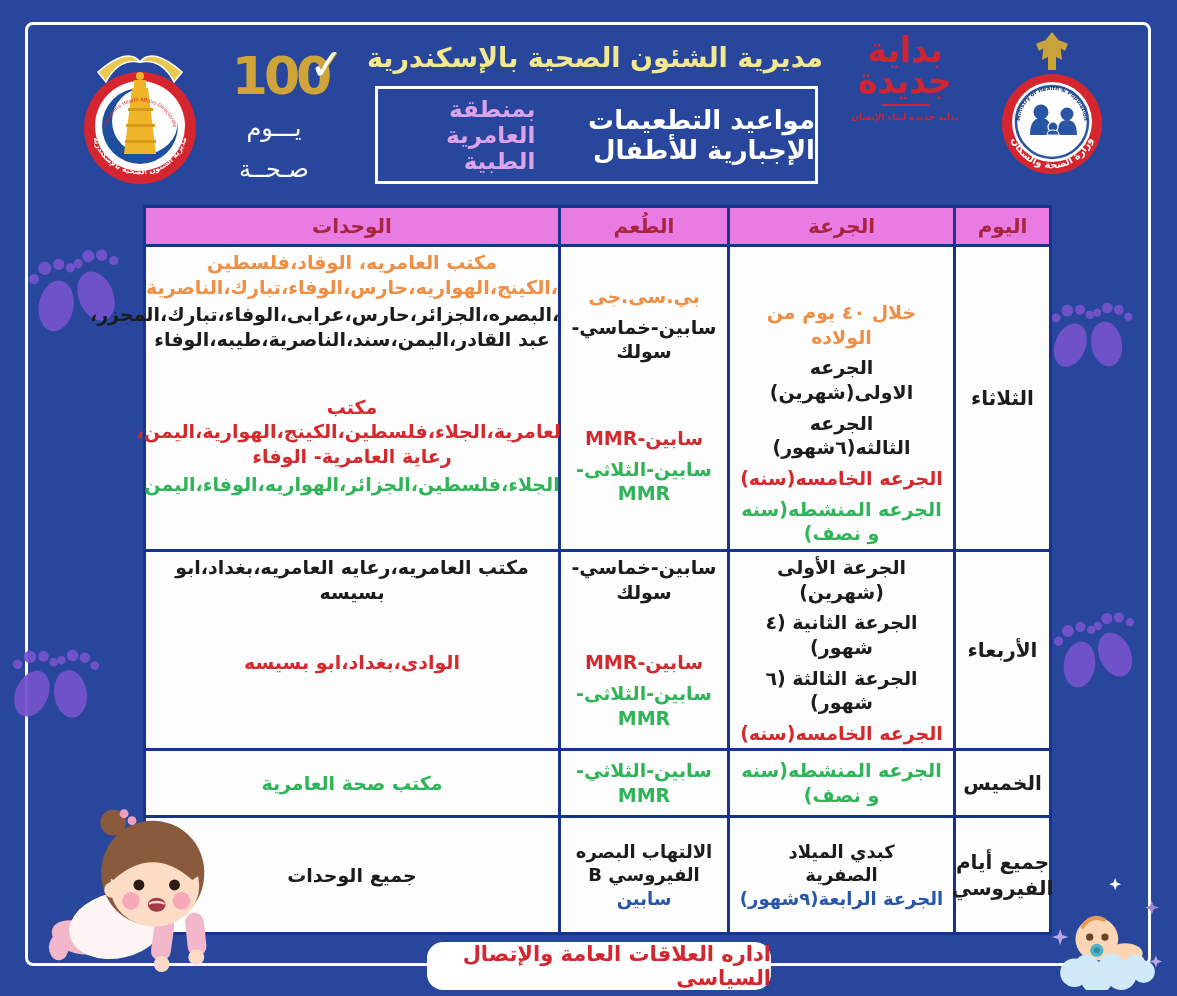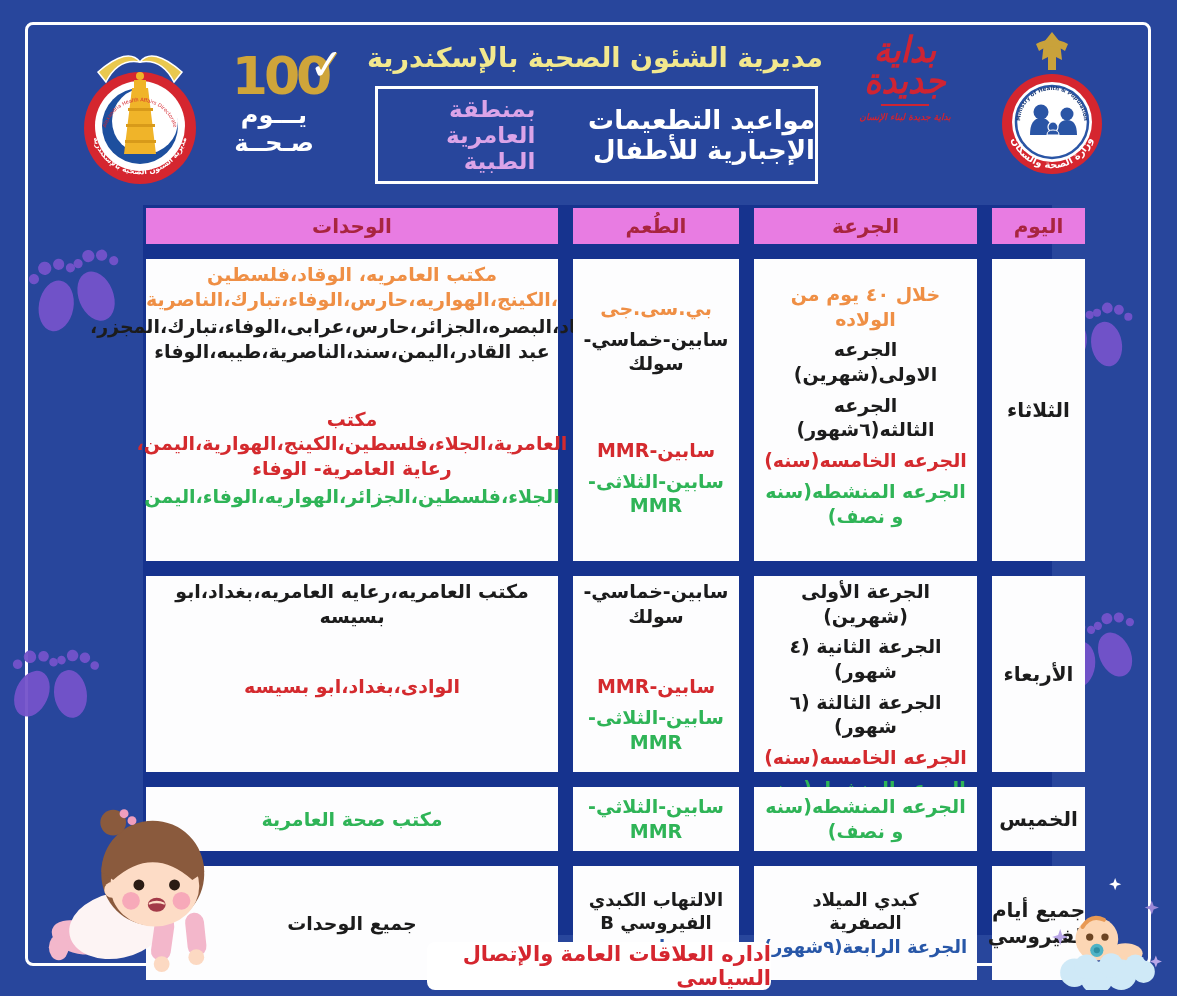--- a/index.html
+++ b/index.html
@@ -28,54 +28,54 @@
   .hdr-box .l2{color:var(--pinksubtitle);font-size:23px;font-weight:bold;}
 
   .logo-alex{position:absolute;left:78px;top:40px;width:124px;height:150px;z-index:3;}
   .logo-ministry{position:absolute;left:986px;top:28px;width:132px;height:148px;z-index:3;}
 
   .logo-100{position:absolute;left:210px;top:50px;width:128px;text-align:center;z-index:3;}
   .l100-row{position:relative;display:inline-block;}
   .l100-num{font-size:52px;font-weight:900;color:var(--gold);letter-spacing:-4px;line-height:1;margin-left:12px;}
   .l100-check{position:absolute;right:-16px;top:-10px;color:#ffffff;font-size:42px;font-weight:900;
               text-shadow:1px 1px 0 var(--gold);transform:rotate(-4deg);}
-  .l100-day,.l100-health{color:#ffffff;font-weight:bold;font-size:24px;line-height:1.15;letter-spacing:1px;}
-
-  .logo-new{position:absolute;left:850px;top:34px;width:110px;text-align:center;z-index:3;font-style:italic;}
+  .l100-day,.l100-health{color:#ffffff;font-weight:normal;font-size:24px;line-height:1.15;letter-spacing:1px;margin-top:13px;}
+
+  .logo-new{position:absolute;left:850px;top:34px;width:110px;text-align:center;z-index:3;}
   .ln-calli{color:var(--calligred);font-weight:900;font-size:33px;line-height:.95;transform:scaleY(1.08);}
   .ln-divider{width:48px;border-top:2px solid var(--calligred);margin:7px auto 5px auto;}
   .ln-caption{color:var(--calligred);font-size:9px;font-weight:bold;line-height:1.5;}
 
   
   .vax-table{position:absolute;left:143px;top:205px;width:909px;height:730px;z-index:2;
              display:grid;grid-template-columns:412px 166px 223px 93px;
              grid-template-rows:36px 302px 196px 64px 114px;
-             gap:15px;background:var(--grid);padding:3px;box-sizing:border-box;}
+             gap:3px;background:var(--grid);padding:3px;box-sizing:border-box;}
   .hcell{background:var(--headerbg);color:var(--headertext);display:flex;align-items:center;
          justify-content:center;font-size:20px;font-weight:bold;}
   .cell{background:#fdfdfe;display:flex;flex-direction:column;align-items:center;box-sizing:border-box;}
   .ln{margin:3px 8px;text-align:center;font-weight:bold;font-size:19px;line-height:1.3;}
   .sm{font-size:18px;}
   .tight{margin:0 8px;}.sp40{height:40px;}.sp56{height:56px;}
   .r1{padding-top:0;}
   .r1.vax{padding-top:34px;}
-  .r1.dose{padding-top:20px;}
+  .r1.dose{padding-top:20px;justify-content:flex-end;}
   .r2{}
   .center{justify-content:center;padding-top:0;}
   .daycell{justify-content:center;}
   .daycell .ln{font-size:20px;color:var(--ink);}
   [data-color="orange"]{color:var(--orange);}
   [data-color="black"]{color:var(--ink);}
   [data-color="red"]{color:var(--red);}
   [data-color="green"]{color:var(--green);}
   [data-color="blue"]{color:var(--blue);}
 
   
   .footer-box{position:absolute;left:427px;top:942px;width:344px;height:48px;background:#ffffff;
-              border-radius:8px;z-index:4;display:flex;align-items:center;justify-content:center;}
+              border-radius:16px;z-index:4;display:flex;align-items:center;justify-content:center;}
   .footer-box span{color:var(--footerred);font-size:21px;font-weight:bold;}
 
   .baby-girl{position:absolute;left:36px;top:786px;width:188px;height:190px;z-index:5;}
   .baby-cloud{position:absolute;left:1050px;top:876px;width:114px;height:114px;z-index:5;}
 </style>
 </head>
 <body>
 
 <div class="poster">
 
@@ -272,21 +272,21 @@
       <p class="ln" data-color="green">الجرعه المنشطه(سنه و نصف)</p>
     </div>
     <div class="cell daycell" dir="rtl">
       <p class="ln">الخميس</p>
     </div>
 
     <div class="cell center" dir="rtl">
       <p class="ln" data-color="black">جميع الوحدات</p>
     </div>
     <div class="cell center" dir="rtl">
-      <p class="ln tight sm" data-color="black">الالتهاب الكبدي</p>
+      <p class="ln tight sm" data-color="black">الالتهاب البصره</p>
       <p class="ln tight sm" data-color="black">الفيروسي B</p>
       <p class="ln tight sm" data-color="blue">سابين</p>
     </div>
     <div class="cell center" dir="rtl">
       <p class="ln tight sm" data-color="black">كبدي الميلاد</p>
       <p class="ln tight sm" data-color="black">الصفرية</p>
       <p class="ln tight sm" data-color="blue">الجرعة الرابعة(٩شهور)</p>
     </div>
     <div class="cell daycell" dir="rtl">
       <p class="ln">جميع أيام الفيروسي</p>

